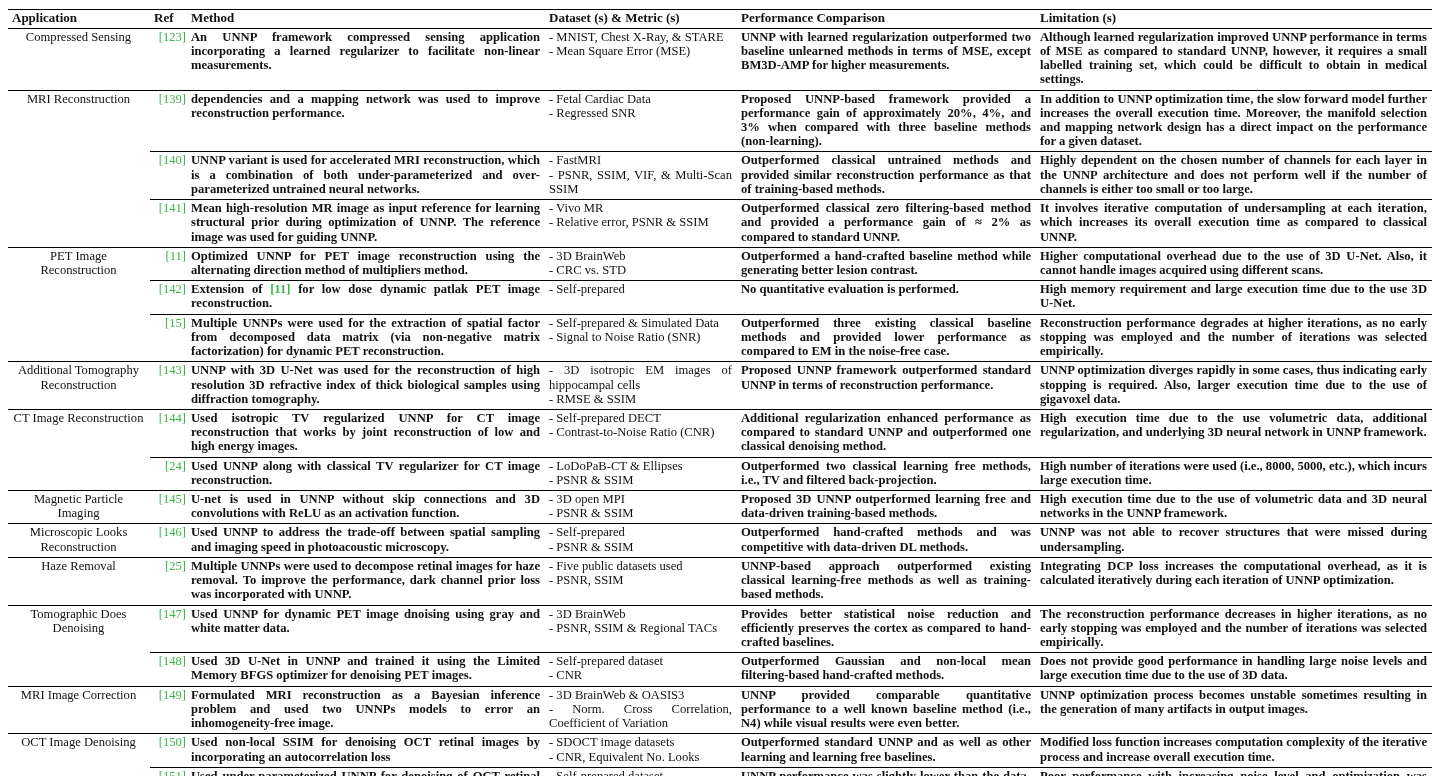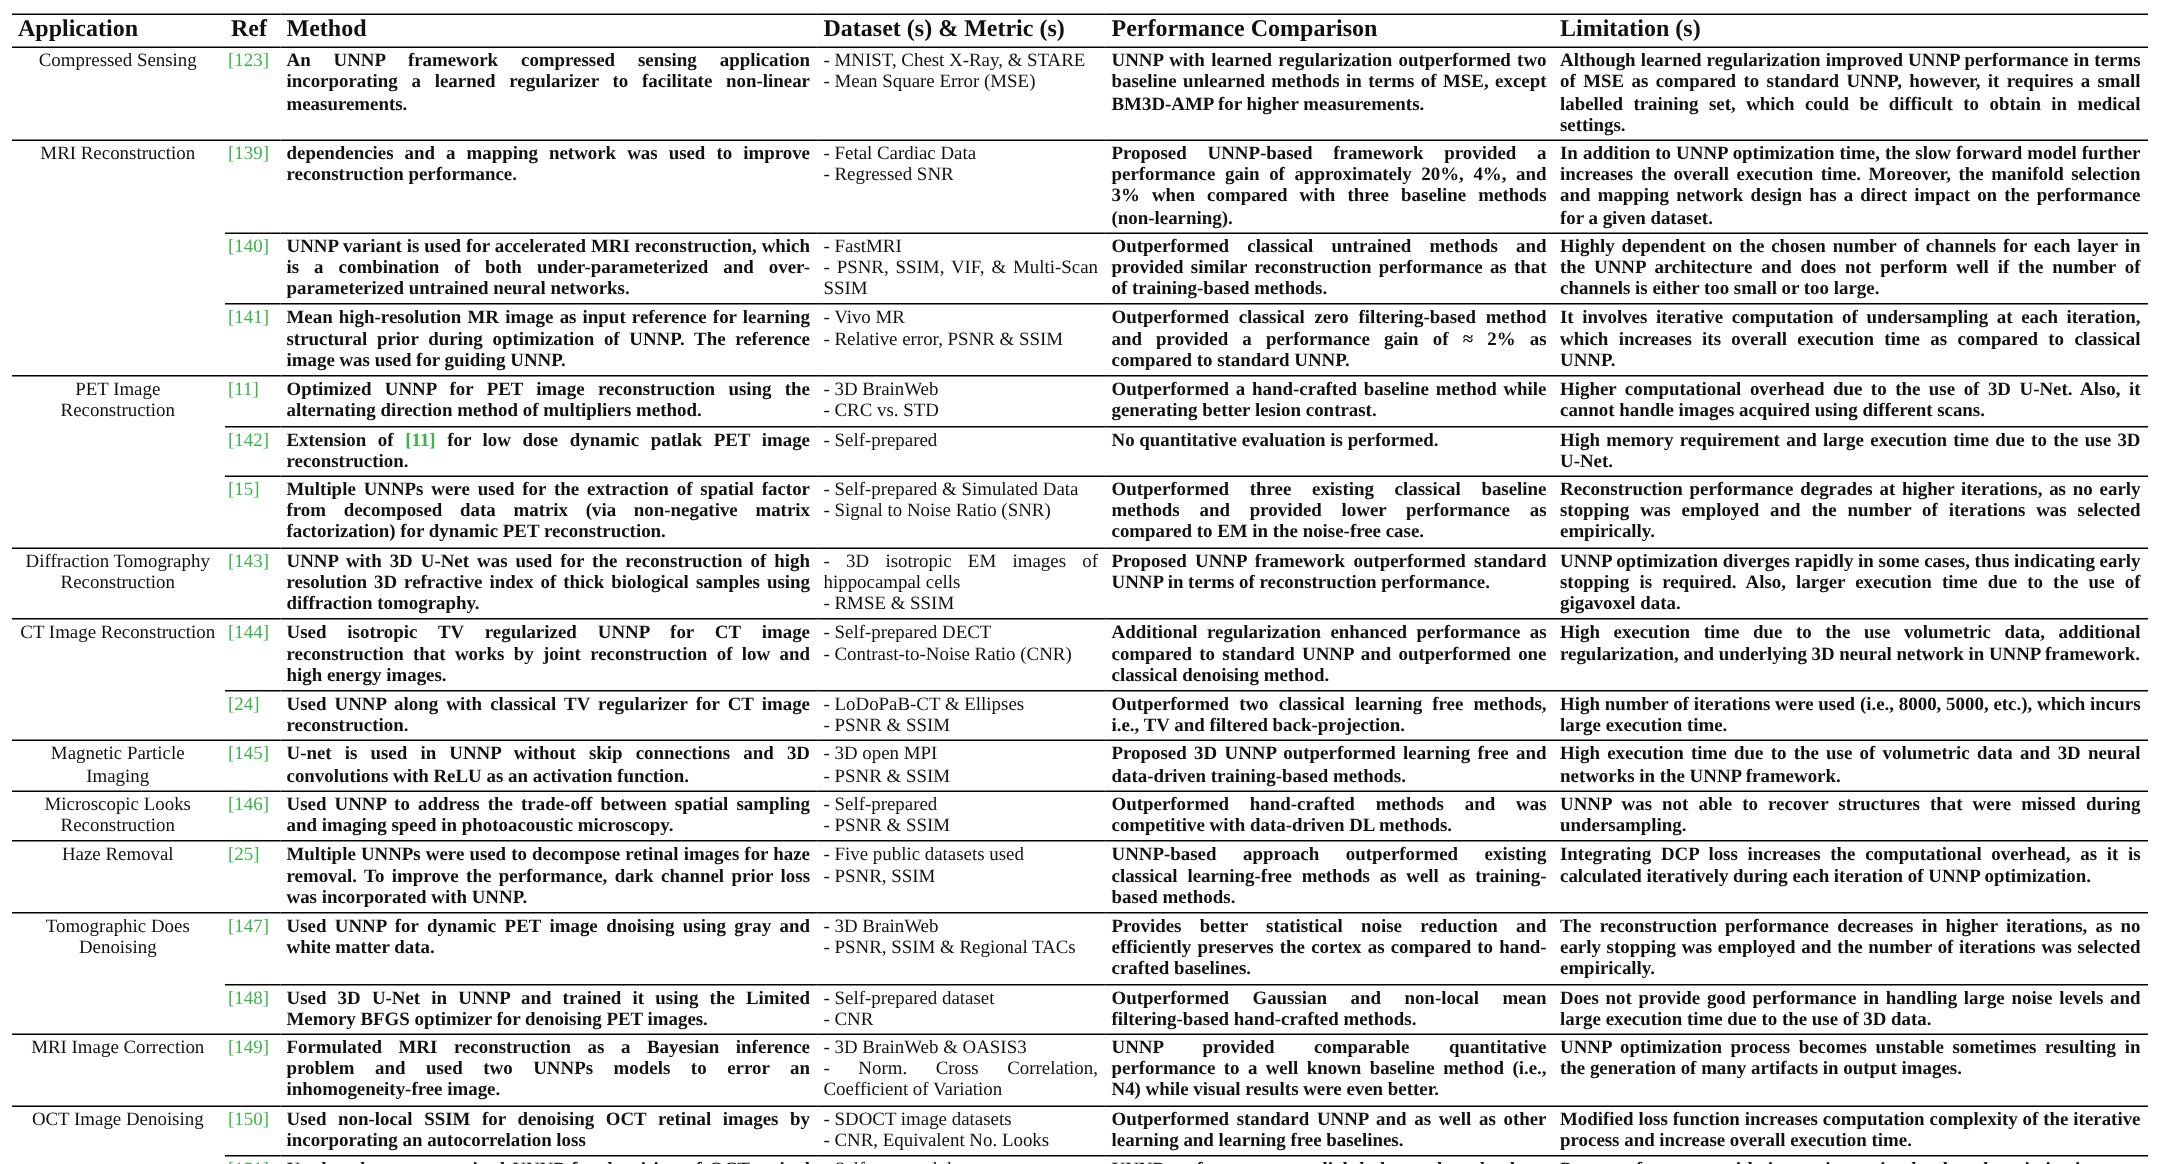--- a/index.html
+++ b/index.html
@@ -29,21 +29,21 @@
   col.c-meth { width: 358px; }
   col.c-ds   { width: 192px; }
   col.c-perf { width: 299px; }
   col.c-lim  { width: 396px; }
   thead th {
     font-weight: bold;
     text-align: left;
     vertical-align: bottom;
     padding: 1px 4px 2px 4px;
     border-bottom: 1px solid #000;
-    font-size: 16px;
+    font-size: 13px;
   }
   tbody td {
     vertical-align: top;
     padding: 1px 5px 3px 4px;
     border-top: 1px solid #000;
   }
   td.app {
     text-align: center;
   }
   .just {
@@ -56,20 +56,21 @@
     white-space: pre-line;
     text-align: justify;
     text-justify: inter-word;
   }
   td.ref, .cite {
     color: var(--cite, #3bb54a);
   }
   td.ref {
     padding-left: 2px;
     padding-right: 1px;
+    text-align: right;
   }
 </style>
 </head>
 <body>
 
 <table class="survey">
   <colgroup>
     <col class="c-app">
       <col class="c-ref">
       <col class="c-meth">
@@ -144,21 +145,21 @@
     <tr>
       <td class="ref">[15]</td>
       <td class="just">Multiple UNNPs were used for the extraction of spatial factor from decomposed data matrix (via non-negative matrix factorization) for dynamic PET reconstruction.</td>
       <td class="ds">- Self-prepared &amp; Simulated Data
 - Signal to Noise Ratio (SNR)</td>
       <td class="just">Outperformed three existing classical baseline methods and provided lower performance as compared to EM in the noise-free case.</td>
       <td class="just">Reconstruction performance degrades at higher iterations, as no early stopping was employed and the number of iterations was selected empirically.</td>
     </tr>
 
     <tr>
-      <td class="app" rowspan="1">Diffraction Tomography Reconstruction</td>
+      <td class="app" rowspan="1">Additional Tomography Reconstruction</td>
       <td class="ref">[143]</td>
       <td class="just">UNNP with 3D U-Net was used for the reconstruction of high resolution 3D refractive index of thick biological samples using diffraction tomography.</td>
       <td class="ds">- 3D isotropic EM images of hippocampal cells
 - RMSE &amp; SSIM</td>
       <td class="just">Proposed UNNP framework outperformed standard UNNP in terms of reconstruction performance.</td>
       <td class="just">UNNP optimization diverges rapidly in some cases, thus indicating early stopping is required. Also, larger execution time due to the use of gigavoxel data.</td>
     </tr>
 
     <tr>
       <td class="app" rowspan="2">CT Image Reconstruction</td>

